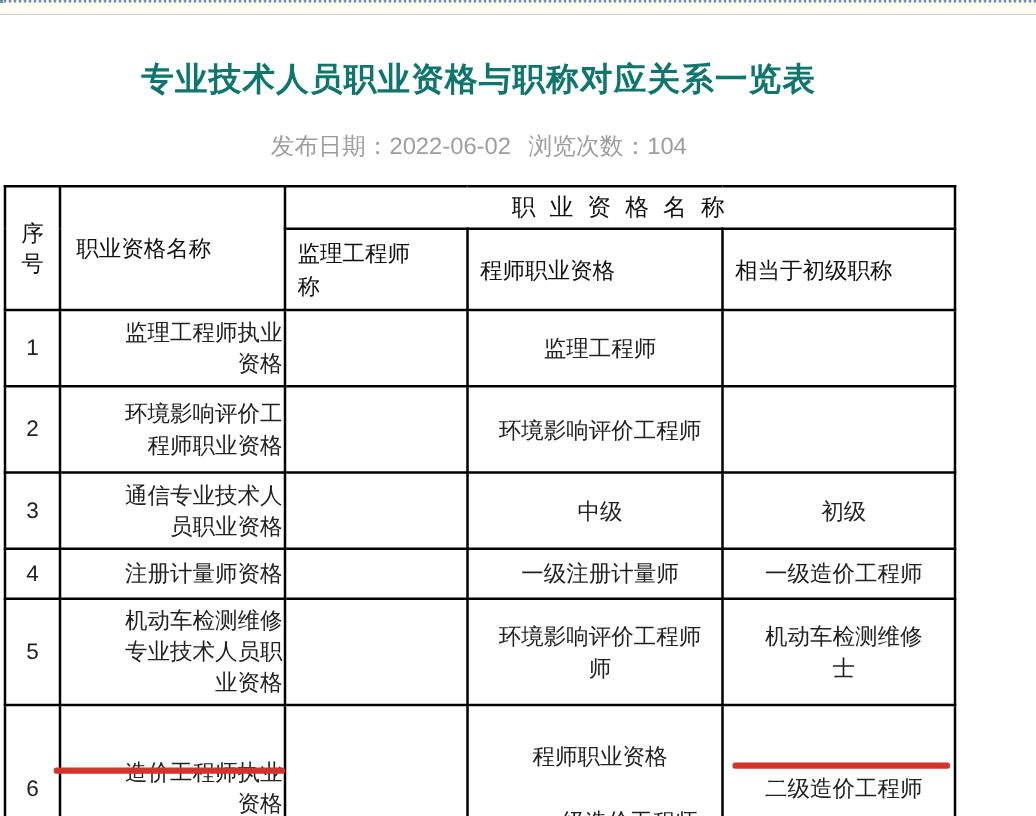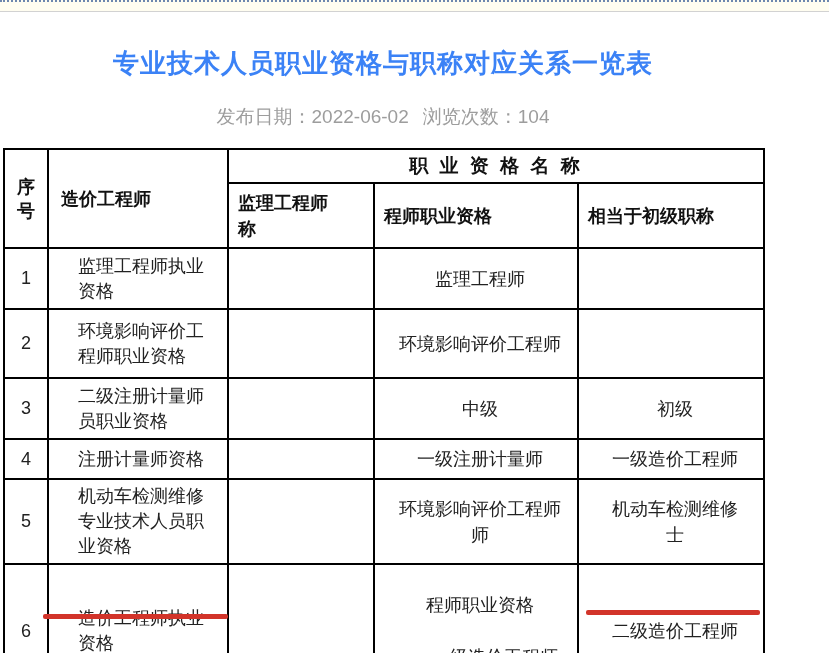--- a/index.html
+++ b/index.html
@@ -29,21 +29,21 @@
 
   .page-title {
     position: absolute;
     top: 46px; left: 0;
     width: 766px;
     margin: 0;
     text-align: center;
     font-size: 26px;
     font-weight: 600;
     letter-spacing: 1px;
-    color: #3b82f6;
+    color: #0f766e;
   }
 
   .meta {
     position: absolute;
     top: 104px; left: 0;
     width: 766px;
     text-align: center;
     font-size: 19px;
     color: #9d9d9d;
   }
@@ -58,39 +58,39 @@
   }
   .qual-table th, .qual-table td {
     border: 2px solid #000000;
     background: #ffffff;
     vertical-align: middle;
     overflow: hidden;
     box-sizing: border-box;
   }
   .qual-table th {
     font-size: 18px;
-    font-weight: bold;
+    font-weight: normal;
     color: #111;
     border-radius: 10px;
   }
   .qual-table td {
     font-size: 18px;
     font-weight: normal;
     color: #222;
   }
 
   
   th.c-no   { text-align: center; line-height: 24px; white-space: pre-line; }
   th.c-name { text-align: left; padding-left: 12px; }
   th.c-group{ text-align: center; font-size: 19px; letter-spacing: 3px; }
   th.c-sub  { text-align: left; padding-left: 9px; white-space: pre-line; line-height: 26px; }
 
   
   td.no     { text-align: center; }
-  td.name   { text-align: left; padding-left: 29px; white-space: pre-line; line-height: 25px; }
+  td.name   { text-align: right; padding-left: 29px; white-space: pre-line; line-height: 25px; }
   td.senior { }
   td.mid, td.junior { text-align: center; padding-left: 9px; white-space: pre-line; line-height: 26px; }
   td.mid .indent { padding-left: 30px; }
 
   
   tr.h1  { height: 34px; }
   tr.h2  { height: 65px; }
   tr.br0 { height: 61px; }
   tr.br1 { height: 69px; }
   tr.br2 { height: 61px; }
@@ -123,21 +123,21 @@
     <col style="width:44px">
     <col style="width:180px">
     <col style="width:146px">
     <col style="width:204px">
     <col style="width:186px">
   </colgroup>
   <thead>
     <tr class="h1">
       <th class="c-no" rowspan="2">序
 号</th>
-      <th class="c-name" rowspan="2">造价工程师</th>
+      <th class="c-name" rowspan="2">职业资格名称</th>
       <th class="c-group" colspan="3">职 业 资 格 名 称</th>
     </tr>
     <tr class="h2">
       <th class="c-sub">监理工程师
 称</th>
       <th class="c-sub">程师职业资格</th>
       <th class="c-sub">相当于初级职称</th>
     </tr>
   </thead>
   <tbody>
@@ -152,21 +152,21 @@
     <tr class="br1">
       <td class="no">2</td>
       <td class="name">环境影响评价工
 程师职业资格</td>
       <td class="senior"></td>
       <td class="mid">环境影响评价工程师</td>
       <td class="junior"></td>
     </tr>
     <tr class="br2">
       <td class="no">3</td>
-      <td class="name">二级注册计量师
+      <td class="name">通信专业技术人
 员职业资格</td>
       <td class="senior"></td>
       <td class="mid">中级</td>
       <td class="junior">初级</td>
     </tr>
     <tr class="br3">
       <td class="no">4</td>
       <td class="name">注册计量师资格</td>
       <td class="senior"></td>
       <td class="mid">一级注册计量师</td>

